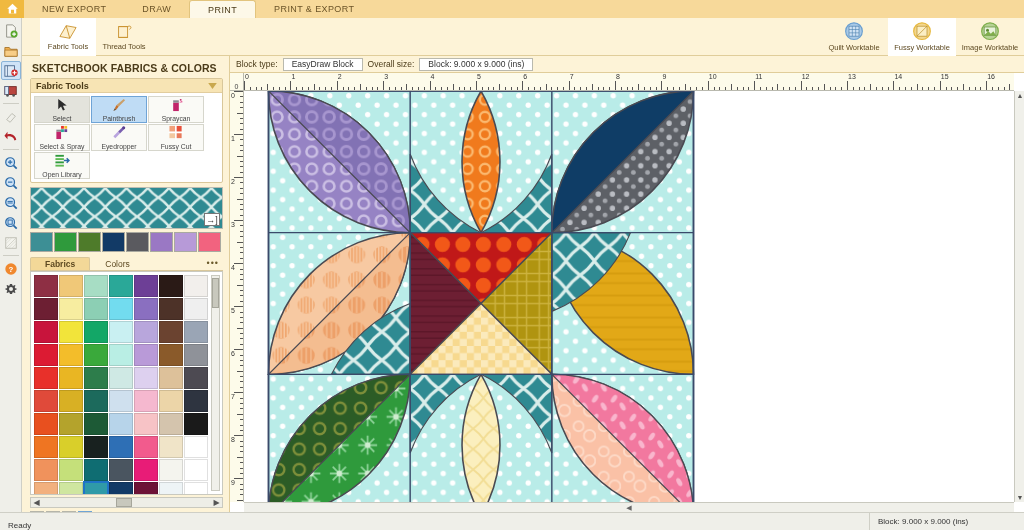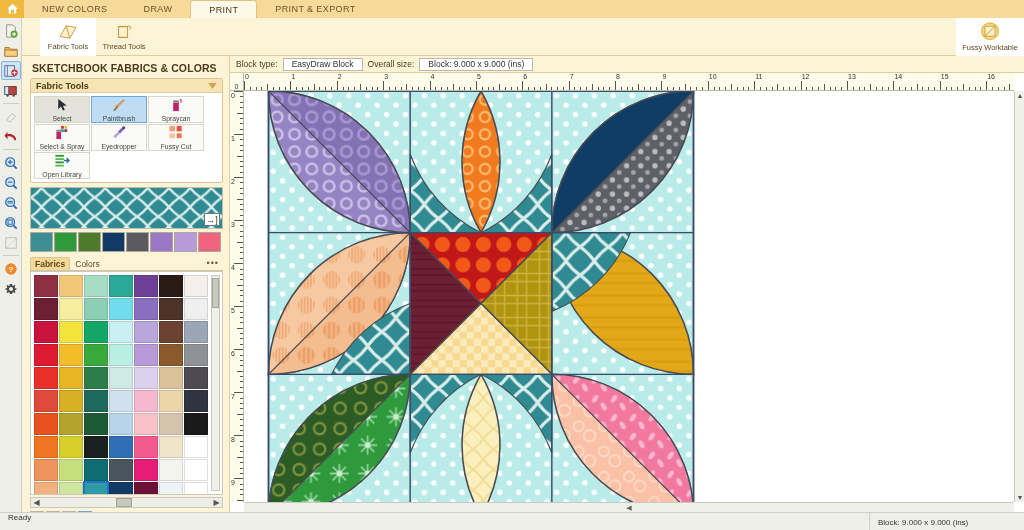--- a/index.html
+++ b/index.html
@@ -102,21 +102,21 @@
   }
   .recent { display: flex; gap: 1px; margin-top: 3px; }
   .recent div { width: 23px; height: 20px; border: 1px solid #a9a9a0; }
 
   
   .fctabs {
     display: flex; align-items: flex-end; margin-top: 5px; height: 14px;
     border-bottom: 1px solid #d9c79a; position: relative;
   }
   .fctab {
-    padding: 1px 4px; font-size: 8.5px; color: #5e4a22; cursor: default;
+    padding: 1px 14px; font-size: 8.5px; color: #5e4a22; cursor: default;
     border: 1px solid transparent; border-bottom: none;
   }
   .fctab.active {
     background: #f3d898; border-color: #d9c79a; border-radius: 2px 2px 0 0;
     font-weight: bold;
   }
   .dots { position: absolute; right: 4px; bottom: 2px; letter-spacing: 1px;
           font-size: 9px; color: #6b5a2c; }
 
   
@@ -185,41 +185,41 @@
                 background: #f0f0ea; border-top: 1px solid #c9c9bf;
                 display:flex; align-items:center; justify-content:center; }
   .wt-hscroll span { font-size:7px; color:#666; }
   .scrollarrow { position:absolute; left:0; width:10px; height:9px; font-size:7px;
                  color:#555; display:flex; align-items:center; justify-content:center; }
 
   
   .status {
     position: absolute; left: 0; bottom: 0; width: 1024px; height: 18px;
     background: #efefe9; border-top: 1px solid #cfcfc6;
-    display: flex; align-items: flex-start; font-size: 8px; color: #333;
+    display: flex; align-items: flex-end; font-size: 8px; color: #333;
   }
   .status .cell { border-left: 1px solid #cfcfc6; height: 18px;
                   display: flex; align-items: center; padding: 0 8px; }
   .status .ready { padding: 0 8px; }
   .status .spacer { flex: 1; }
 </style>
 </head>
 <body>
 
 <div id="app">
 
   <div class="tabstrip">
     <div class="home-btn">
       <svg width="13" height="12" viewBox="0 0 16 16">
         <path d="M8 1 L15 7.5 L13 7.5 L13 14 L3 14 L3 7.5 L1 7.5 Z" fill="#ffffff"></path>
         <rect x="6" y="9" width="4" height="5" fill="#f0b93f"></rect>
       </svg>
     </div>
     <div id="tabs-host" style="display:flex;align-items:flex-end;height:18px;">
-        <div class="tab">NEW COLORS</div>
+        <div class="tab">NEW EXPORT</div>
         <div class="tab">DRAW</div>
         <div class="tab active">PRINT</div>
         <div class="tab">PRINT &amp; EXPORT</div>
       </div>
   </div>
 
   <div class="ribbon">
     <div class="ribbon-group" style="left:40px;">
       <div class="ribbon-btn sel">
         <svg width="22" height="18" viewBox="0 0 24 20">
@@ -232,27 +232,44 @@
         <svg width="22" height="18" viewBox="0 0 24 20">
           <rect x="6" y="4" width="10" height="12" fill="#fdf0cf" stroke="#c9922e" stroke-width="1"></rect>
           <path d="M6 4 L16 4 M6 16 L16 16" stroke="#c9922e" stroke-width="1"></path>
           <path d="M16 4 C20 2, 21 6, 18 7" stroke="#c9922e" stroke-width="1" fill="none"></path>
         </svg>
         <span class="lbl">Thread Tools</span>
       </div>
     </div>
 
     <div class="ribbon-group ribbon-right">
+      <div class="ribbon-btn">
+        <svg width="22" height="20" viewBox="0 0 24 24">
+          <circle cx="12" cy="11" r="10" fill="#a9c9e6" stroke="#6a9fd0" stroke-width="1.4"></circle>
+          <rect x="6" y="5" width="12" height="12" fill="#cfe2f3" stroke="#4a7fae" stroke-width=".8"></rect>
+          <path d="M6 9h12M6 13h12M10 5v12M14 5v12" stroke="#4a7fae" stroke-width=".7"></path>
+        </svg>
+        <span class="lbl">Quilt Worktable</span>
+      </div>
       <div class="ribbon-btn sel">
         <svg width="22" height="20" viewBox="0 0 24 24">
           <circle cx="12" cy="11" r="10" fill="#f3d78e" stroke="#e7b93f" stroke-width="1.4"></circle>
           <rect x="6" y="5" width="12" height="12" fill="#fbeec4" stroke="#b5891f" stroke-width=".8"></rect>
           <path d="M6 17 L18 5" stroke="#b5891f" stroke-width=".8"></path>
         </svg>
         <span class="lbl">Fussy Worktable</span>
+      </div>
+      <div class="ribbon-btn">
+        <svg width="22" height="20" viewBox="0 0 24 24">
+          <circle cx="12" cy="11" r="10" fill="#b6d294" stroke="#7fae4b" stroke-width="1.4"></circle>
+          <rect x="5" y="6" width="14" height="10" fill="#e8f2da" stroke="#5d8a32" stroke-width=".8"></rect>
+          <circle cx="9" cy="10" r="1.8" fill="#5d8a32"></circle>
+          <path d="M5 16 L10 11 L13 14 L16 11 L19 16 Z" fill="#7fae4b"></path>
+        </svg>
+        <span class="lbl">Image Worktable</span>
       </div>
     </div>
   </div>
 
   <div class="lefttool">
     <div class="lt-btn">
       <svg width="14" height="14" viewBox="0 0 16 16">
         <path d="M3 1 h7 l3 3 v11 h-10 z" fill="#f5f5ef" stroke="#8a8a80" stroke-width="1"></path>
         <circle cx="11.5" cy="11.5" r="4" fill="#5aa82e"></circle>
         <path d="M11.5 9.3v4.4M9.3 11.5h4.4" stroke="#fff" stroke-width="1.3"></path>

